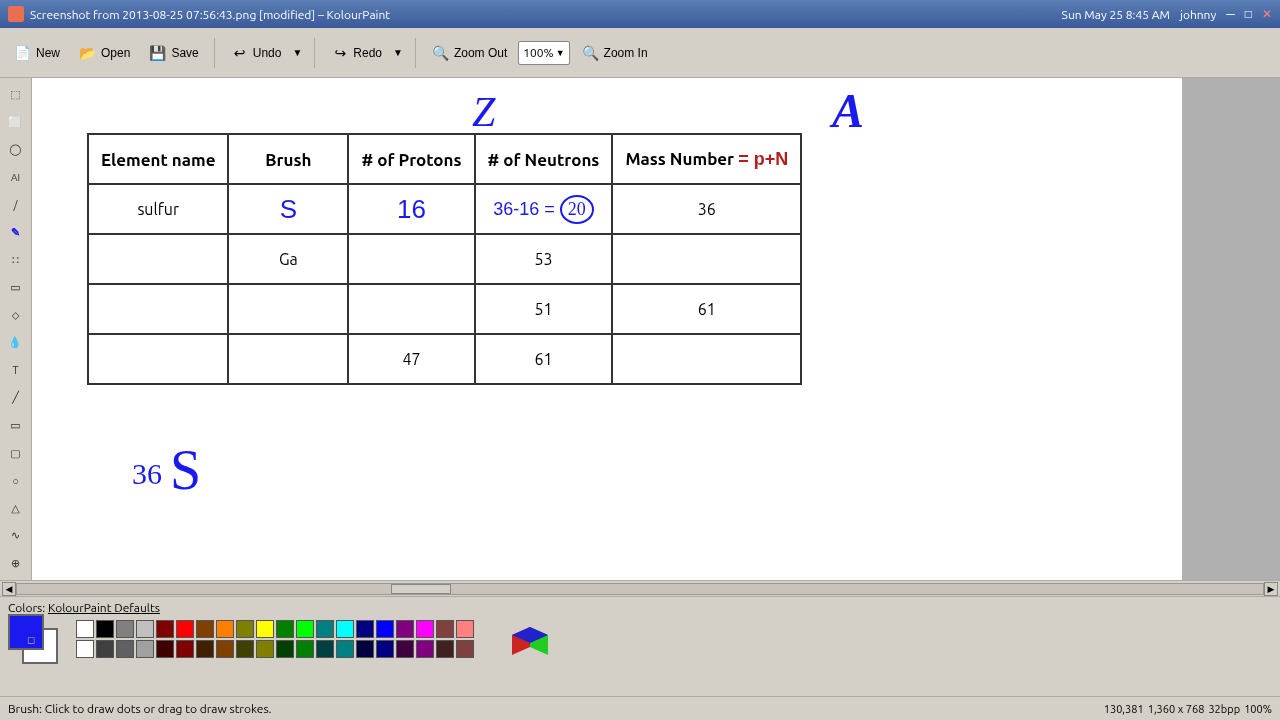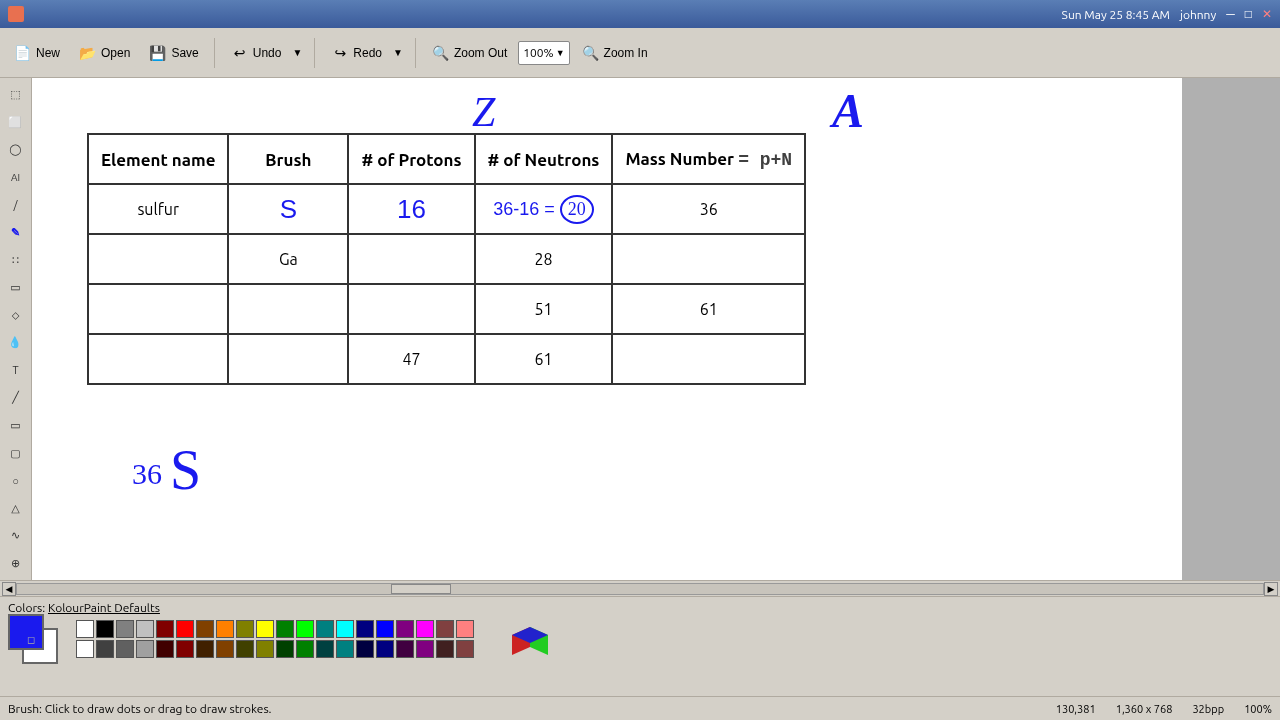--- a/index.html
+++ b/index.html
@@ -167,22 +167,22 @@
       left: 800px;
       color: #1a1aee;
       font-size: 48px;
       font-family: 'Comic Sans MS', cursive;
       font-style: italic;
       font-weight: bold;
     }
 
     
     .mass-formula {
-      color: #404040;
-      font-family: Liberation Mono, monospace;
+      color: #b91c1c;
+      font-family: Liberation Sans, sans-serif;
       font-size: 18px;
     }
 
     
     .circled {
       display: inline-block;
       border: 2px solid #1a1aee;
       border-radius: 50%;
       padding: 2px 6px;
       color: #1a1aee;
@@ -285,21 +285,21 @@
       background: #d4d0c8;
       border-top: 1px solid #b0aaa0;
       height: 24px;
       display: flex;
       align-items: center;
       padding: 0 8px;
       font-size: 12px;
       justify-content: space-between;
     }
     #statusbar-left { display: flex; align-items: center; gap: 4px; }
-    #statusbar-right { display: flex; align-items: center; gap: 20px; font-size: 11px; }
+    #statusbar-right { display: flex; align-items: center; gap: 4px; font-size: 11px; }
 
     .scrollbar-track {
       flex: 1;
       height: 12px;
       background: #c8c4bc;
       border: 1px solid #999;
       position: relative;
     }
     .scrollbar-thumb {
       width: 60px;
@@ -320,20 +320,21 @@
       font-size: 9px;
       cursor: pointer;
     }
   </style>
 </head>
 <body>
 
 <div id="titlebar">
   <div id="titlebar-left">
     <div class="title-icon"></div>
+    <span>Screenshot from 2013-08-25 07:56:43.png [modified] – KolourPaint</span>
   </div>
   <div id="titlebar-right">
     <span>Sun May 25  8:45 AM</span>
     <span>johnny</span>
     <span style="cursor:pointer;">─</span>
     <span style="cursor:pointer;">□</span>
     <span style="cursor:pointer; color:#ff8080;">✕</span>
   </div>
 </div>
 
@@ -438,21 +439,21 @@
               <span class="blue-handwritten" style="font-size:18px;">36-16 = </span>
               <span class="circled">20</span>
             </td>
             <td>36</td>
           </tr>
 
           <tr>
             <td></td>
             <td>Ga</td>
             <td></td>
-            <td>28</td>
+            <td>53</td>
             <td></td>
           </tr>
 
           <tr>
             <td></td>
             <td></td>
             <td></td>
             <td>51</td>
             <td>61</td>
           </tr>

